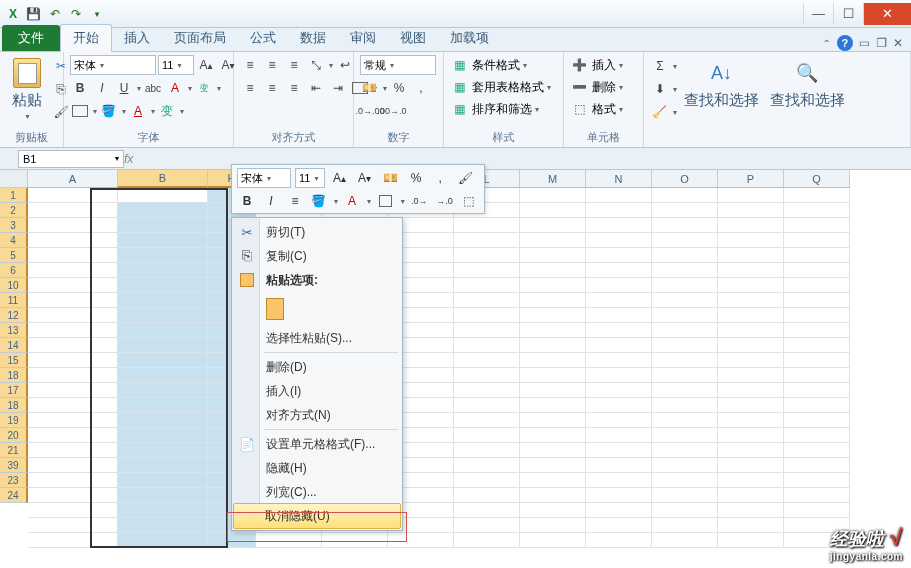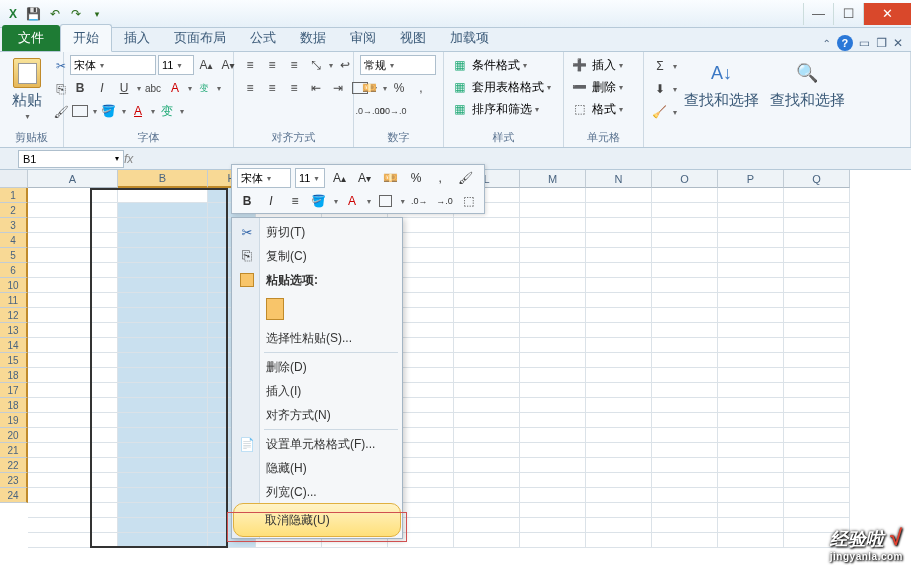--- a/index.html
+++ b/index.html
@@ -39,21 +39,21 @@
 .icon-orange { background:#f8c56a; border:1px solid #c08a2a; }
 
 .minitool { position:absolute; left:231px; top:164px; width:254px; height:50px; background:#f5f8fb; border:1px solid #a8b9c8; box-shadow:1px 1px 4px rgba(0,0,0,0.15); padding:3px 5px; display:flex; flex-direction:column; gap:3px; z-index:50; }
 .minitool .row { display:flex; align-items:center; gap:4px; }
 .mtbtn { height:20px; min-width:20px; padding:0 3px; display:flex; align-items:center; justify-content:center; border:1px solid transparent; font-size:12px; color:#333; }
 
 .ctxmenu { position:absolute; left:231px; top:217px; width:172px; background:#f5f7f9; border:1px solid #a4b5c4; box-shadow:2px 2px 6px rgba(0,0,0,0.2); z-index:50; padding:2px; }
 .ctxmenu .iconcol { position:absolute; left:0; top:0; bottom:0; width:28px; background:#e8eef4; border-right:1px solid #cdd9e3; }
 .mitem { position:relative; height:24px; display:flex; align-items:center; padding-left:32px; font-size:12px; color:#333; z-index:1; }
 .mitem .mico { position:absolute; left:4px; width:18px; height:18px; display:flex; align-items:center; justify-content:center; font-size:13px; }
-.mitem.hover { background:linear-gradient(#fff3c7,#ffe07a); border:1px solid #e0b040; border-radius:10px; margin:-1px; padding-left:31px; height:34px; }
+.mitem.hover { background:linear-gradient(#fff3c7,#ffe07a); border:1px solid #e0b040; border-radius:2px; margin:-1px; padding-left:31px; height:26px; }
 .mitem.tall { height:34px; }
 .msep { height:1px; background:#cdd9e3; margin:2px 2px 2px 30px; position:relative; z-index:1; }
 .redbox { position:absolute; left:227px; top:512px; width:180px; height:30px; border:1px solid #d05050; z-index:60; pointer-events:none; }
 
 .namebox-row { height:22px; background:#e9f0f6; border-bottom:1px solid #b6c9d8; display:flex; align-items:center; }
 .namebox { width:106px; height:18px; background:#fff; border:1px solid #aebfcd; margin-left:18px; display:flex; align-items:center; padding:0 4px; font-size:11px; justify-content:space-between; }
 .fx-area { display:flex; align-items:center; gap:6px; margin-left:0; color:#888; font-style:italic; }
 
 .sheet { position:relative; height:378px; overflow:hidden; }
 .corner { position:absolute; left:0; top:0; width:28px; height:18px; background:#e9eef3; border-right:1px solid #c2ccd5; border-bottom:1px solid #c2ccd5; }
@@ -329,21 +329,21 @@
       <div class="rowh sel">12</div>
       <div class="rowh sel">13</div>
       <div class="rowh sel">14</div>
       <div class="rowh sel">15</div>
       <div class="rowh sel">18</div>
       <div class="rowh sel">17</div>
       <div class="rowh sel">18</div>
       <div class="rowh sel">19</div>
       <div class="rowh sel">20</div>
       <div class="rowh sel">21</div>
-      <div class="rowh sel">22</div>
+      <div class="rowh sel">39</div>
       <div class="rowh sel">23</div>
       <div class="rowh sel">24</div>
     </div>
   <div class="grid" id="grid">
       <div class="gridrow">
         <div class="cell" style="width: 90px;"></div>
         <div class="cell sel active" style="width: 90px;"></div>
         <div class="cell sel" style="width: 48px;"></div>
         <div class="cell" style="width: 66px;"></div>
         <div class="cell" style="width: 66px;"></div>

